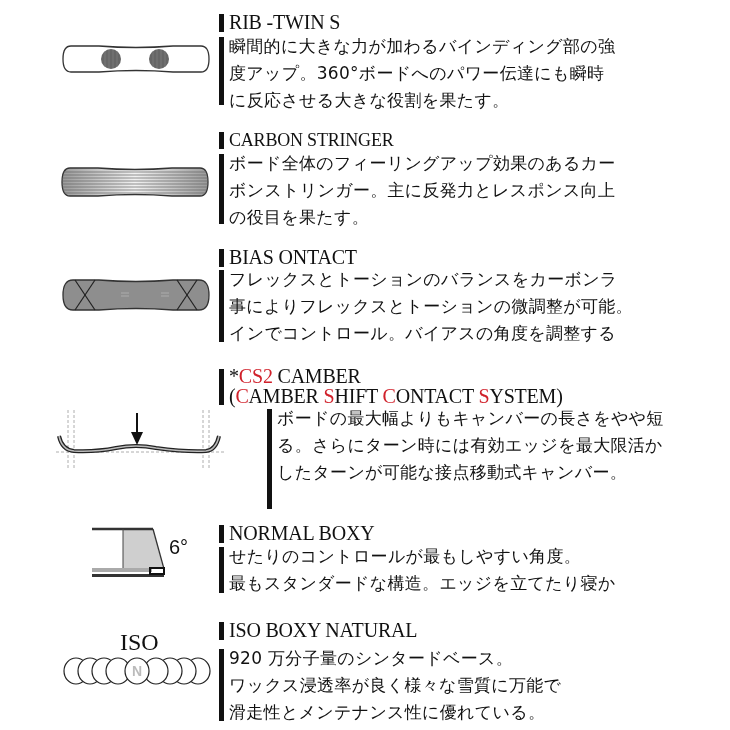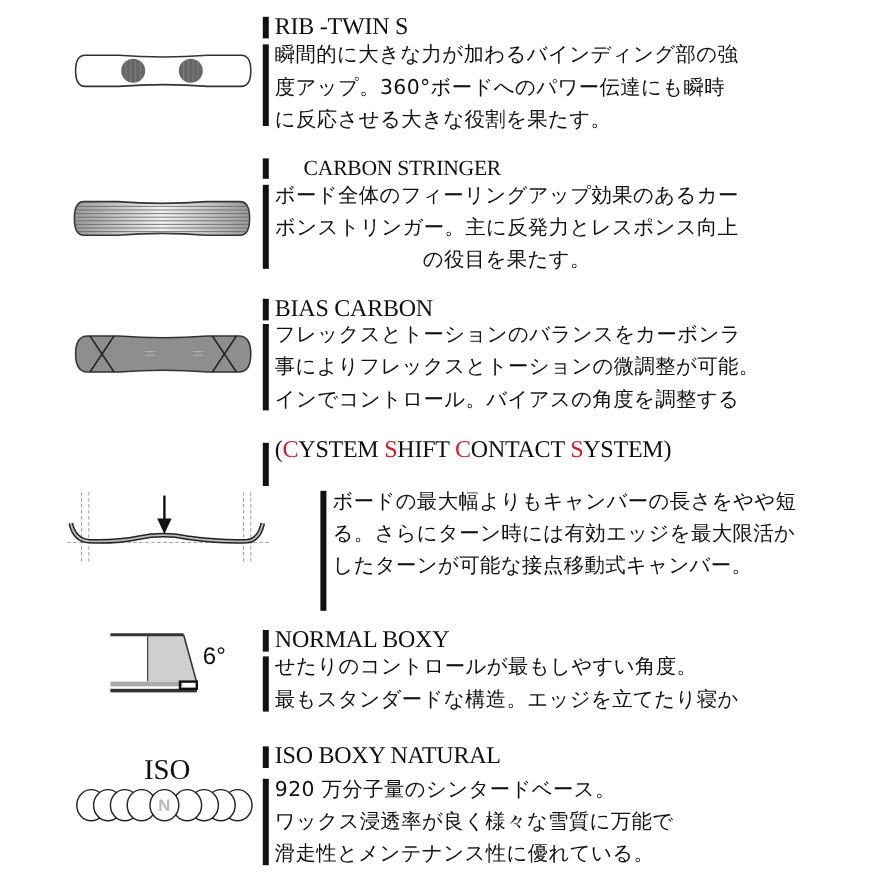--- a/index.html
+++ b/index.html
@@ -68,23 +68,23 @@
         <line x1="0" y1="13" x2="150" y2="13"></line>
       <line x1="0" y1="16" x2="150" y2="16"></line>
         <line x1="0" y1="19" x2="150" y2="19"></line>
         <line x1="0" y1="22" x2="150" y2="22"></line>
       <line x1="0" y1="25" x2="150" y2="25"></line>
         <line x1="0" y1="28" x2="150" y2="28"></line>
     </g>
   </svg>
   <div class="title-row" style="top:10px;">
     <div class="title-bar" style="height:17px;margin-top:2px;"></div>
-    <div class="title" style="font-size:18px;margin-left:24px;">CARBON STRINGER</div>
-  </div>
-  <div class="desc-row" style="top:30px;text-align:center;">
+    <div class="title" style="font-size:18px;">CARBON STRINGER</div>
+  </div>
+  <div class="desc-row" style="top:30px;">
     <div class="desc-bar" style="height:70px;margin-top:4px;"></div>
     <div class="desc">
       <div>ボード全体のフィーリングアップ効果のあるカー</div>
       <div>ボンストリンガー。主に反発力とレスポンス向上</div>
       <div>の役目を果たす。</div>
     </div>
   </div>
 </div>
 
 <div class="section" style="top:240px;height:110px;">
@@ -98,21 +98,21 @@
     </g>
     <g stroke="#b5b5b5" stroke-width="0.8">
       <line x1="60" y1="16" x2="68" y2="16"></line>
         <line x1="60" y1="19" x2="68" y2="19"></line>
       <line x1="100" y1="16" x2="108" y2="16"></line>
         <line x1="100" y1="19" x2="108" y2="19"></line>
     </g>
   </svg>
   <div class="title-row" style="top:7px;">
     <div class="title-bar" style="height:18px;margin-top:2px;"></div>
-    <div class="title">BIAS CARBON</div>
+    <div class="title">BIAS ONTACT</div>
   </div>
   <div class="desc-row" style="top:26px;">
     <div class="desc-bar" style="height:72px;margin-top:4px;"></div>
     <div class="desc">
       <div>フレックスとトーションのバランスをカーボンラ</div>
       <div>事によりフレックスとトーションの微調整が可能。</div>
       <div>インでコントロール。バイアスの角度を調整する</div>
     </div>
   </div>
 </div>
@@ -127,22 +127,25 @@
       <line x1="0" y1="44" x2="168" y2="44"></line>
     </g>
     <path d="M3,28 Q6,42 18,43 Q40,44 60,40 Q80,36 100,40 Q130,44 150,43 Q160,42 163,28" fill="none" stroke="#222" stroke-width="4"></path>
     <path d="M3,28 Q6,42 18,43 Q40,44 60,40 Q80,36 100,40 Q130,44 150,43 Q160,42 163,28" fill="none" stroke="#bbb" stroke-width="1.5"></path>
     <line x1="81" y1="5" x2="81" y2="28" stroke="#111" stroke-width="2"></line>
     <polygon points="75,24 87,24 81,37" fill="#111"></polygon>
   </svg>
   <div class="title-row" style="top:6px;">
     <div class="title-bar" style="height:36px;margin-top:3px;"></div>
     <div>
+      <div class="title">
+        <span>*</span><span class="red">CS2</span><span> CAMBER</span>
+      </div>
       <div class="title" style="line-height:19px;">
-        <span>(</span><span class="red">C</span><span>YSTEM </span><span class="red">S</span><span>HIFT </span><span class="red">C</span><span>ONTACT </span><span class="red">S</span><span>YSTEM)</span>
+        <span>(</span><span class="red">C</span><span>AMBER </span><span class="red">S</span><span>HIFT </span><span class="red">C</span><span>ONTACT </span><span class="red">S</span><span>YSTEM)</span>
       </div>
     </div>
   </div>
   <div class="desc-row" style="top:45px;margin-left:48px;">
     <div class="desc-bar" style="height:100px;margin-top:4px;"></div>
     <div class="desc">
       <div>ボードの最大幅よりもキャンバーの長さをやや短</div>
       <div>る。さらにターン時には有効エッジを最大限活か</div>
       <div>したターンが可能な接点移動式キャンバー。</div>
     </div>

